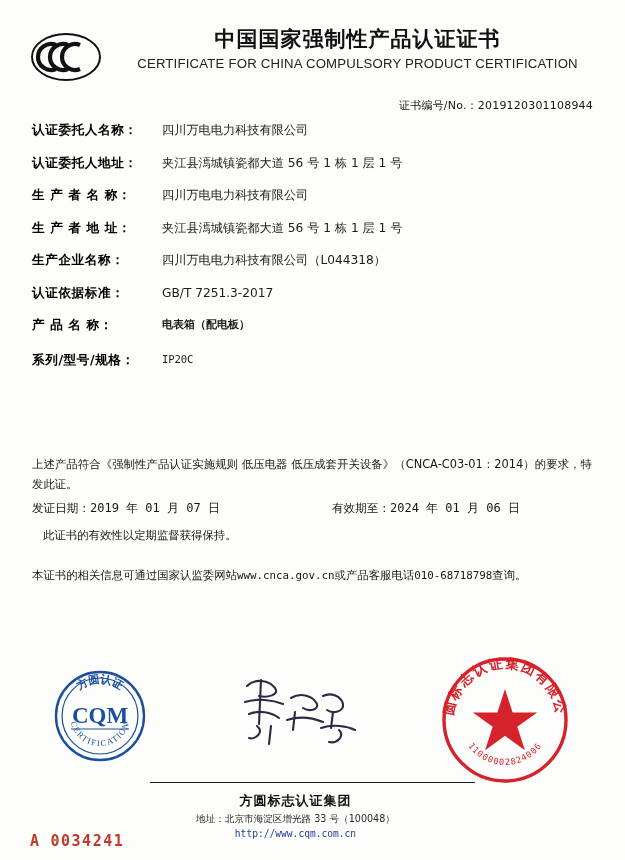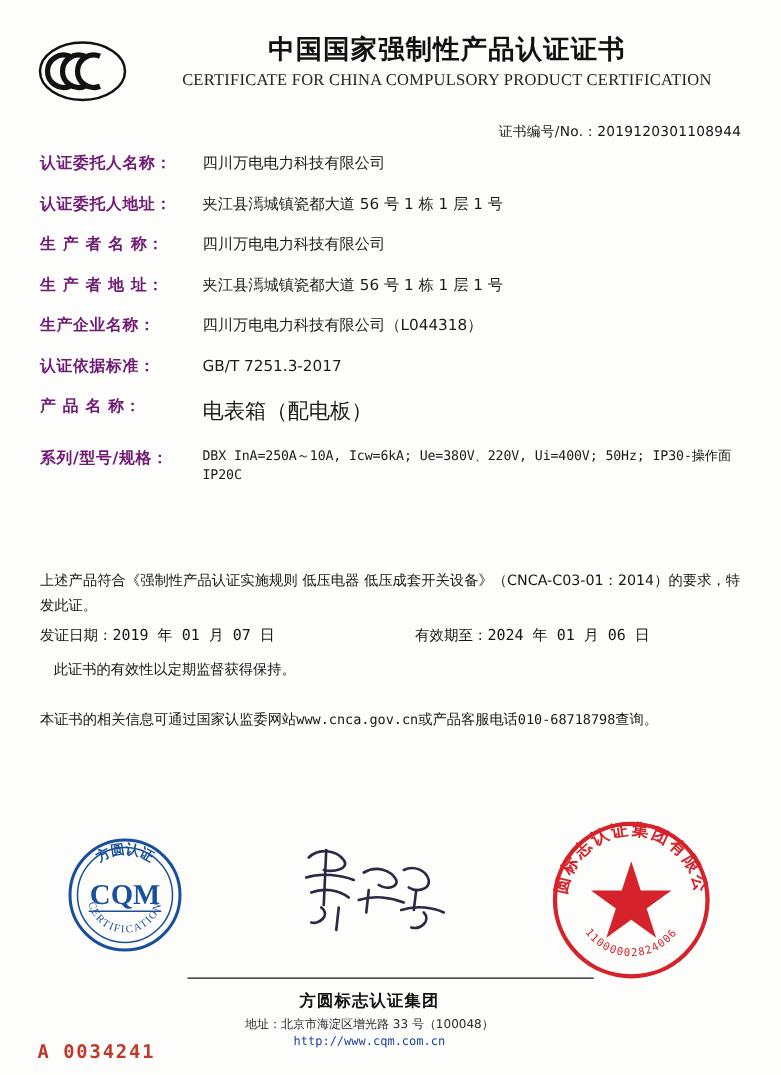--- a/index.html
+++ b/index.html
@@ -47,21 +47,21 @@
   }
   .title-cn {
     font-family: "DejaVu Sans", sans-serif;
     font-size: 21px;
     font-weight: bold;
     letter-spacing: 1px;
     color: #111;
     line-height: 1.25;
   }
   .title-en {
-    font-family: Liberation Serif, serif;
+    font-family: Liberation Sans, sans-serif;
     font-size: 13.2px;
     letter-spacing: 0.2px;
     color: #222;
     margin-top: 4px;
   }
 
   
   .cert-no {
     position: absolute;
     right: 32px;
@@ -85,34 +85,34 @@
     margin-bottom: 13.5px;
     min-height: 19px;
   }
   .row .label {
     width: 122px;
     flex: 0 0 122px;
     font-family: "DejaVu Sans", sans-serif;
     font-size: 12.6px;
     font-weight: bold;
     letter-spacing: 0.6px;
-    color: #701a75;
+    color: #000000;
     white-space: nowrap;
   }
   .row .value {
     flex: 1 1 auto;
     font-family: "DejaVu Sans", sans-serif;
     font-size: 12.2px;
     color: #1b1b1b;
     line-height: 1.45;
     padding-left: 8px;
   }
   .row .value.big {
-    font-size: 17px;
-    font-weight: normal;
+    font-size: 11px;
+    font-weight: bold;
   }
   .row .value.mono {
     font-family: "DejaVu Sans Mono", monospace;
     font-size: 10.6px;
     letter-spacing: -0.1px;
   }
   .value .line2 { display: block; }
 
   
   .statement {
@@ -297,21 +297,20 @@
     </div>
 
     <div class="row" style="margin-bottom:16px;">
       <div class="label">产 品 名 称：</div>
       <div class="value big">电表箱（配电板）</div>
     </div>
 
     <div class="row">
       <div class="label">系列/型号/规格：</div>
       <div class="value mono">
-        <span>DBX  InA=250A～10A, Icw=6kA; Ue=380V、220V, Ui=400V; 50Hz; IP30-操作面</span>
         <span class="line2">IP20C</span>
       </div>
     </div>
 
   </div>
 
   <div class="statement">上述产品符合《强制性产品认证实施规则  低压电器  低压成套开关设备》（CNCA-C03-01：2014）的要求，特发此证。</div>
 
   <div class="dates">
     <div class="issue">

